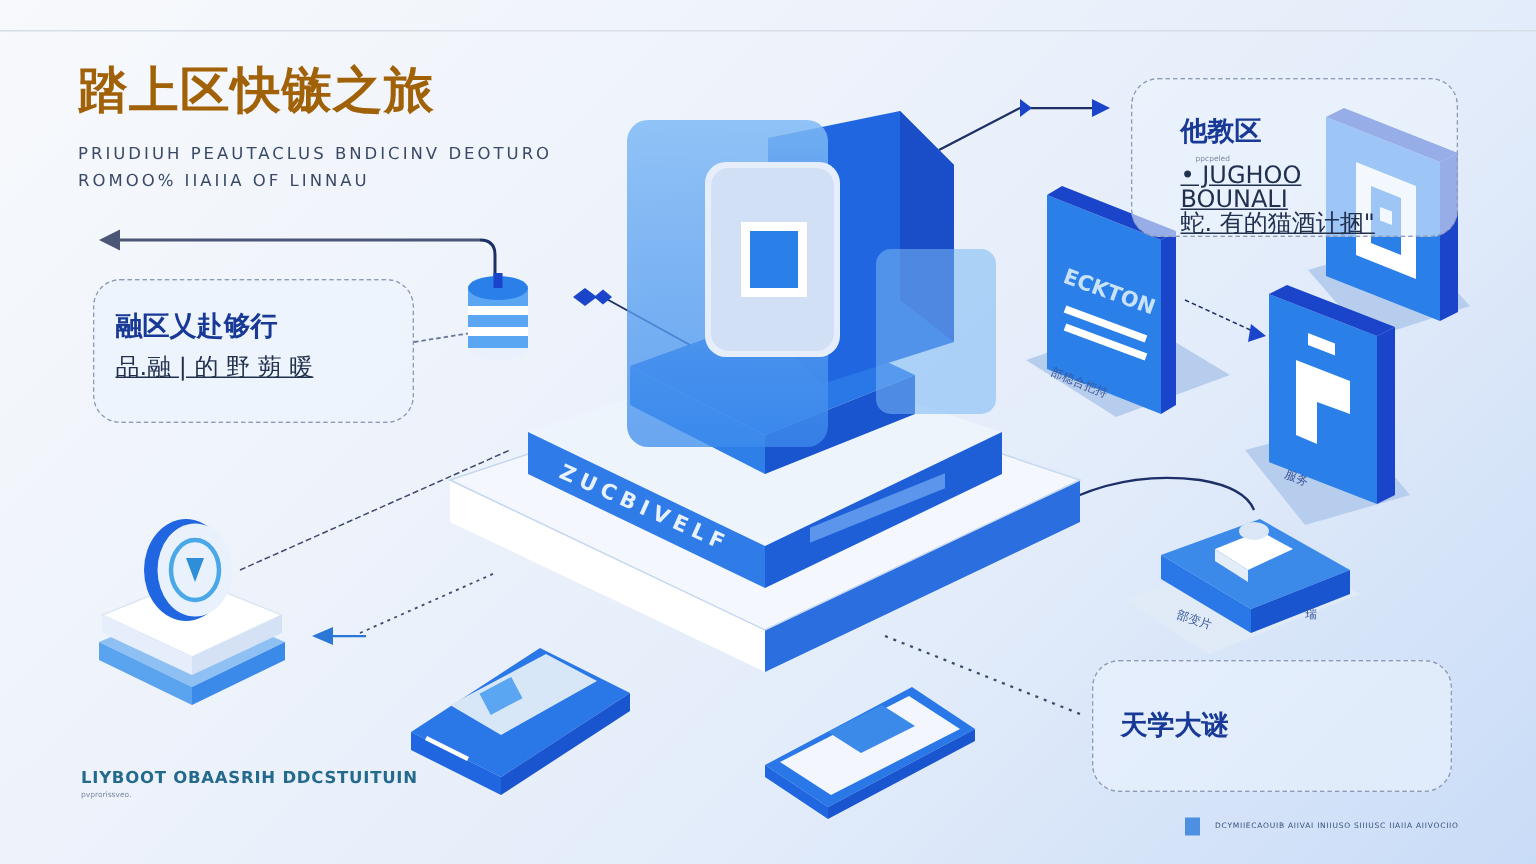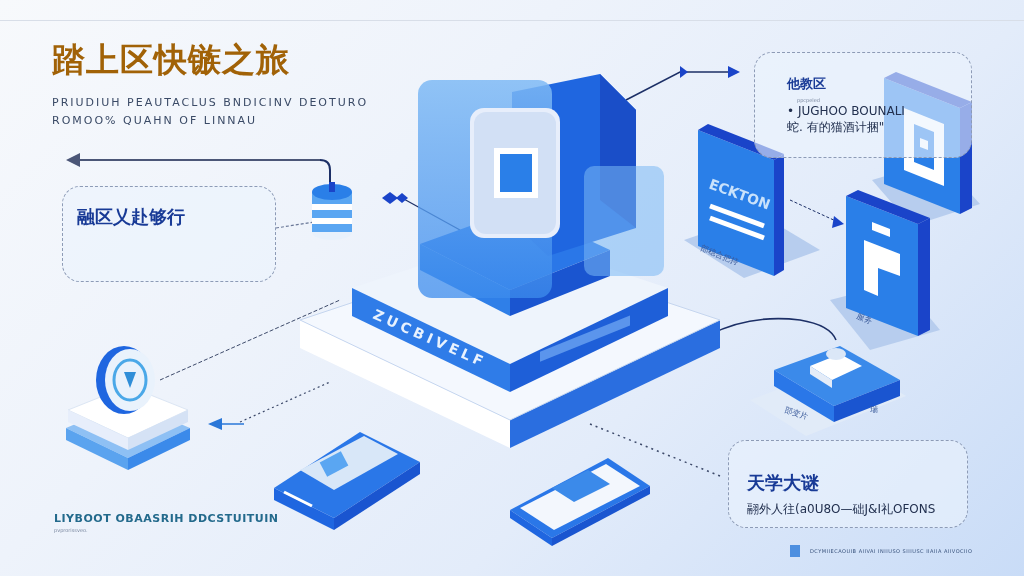--- a/index.html
+++ b/index.html
@@ -14,27 +14,27 @@
   .title { position: absolute; left: 52px; top: 38px; font-size: 33px; font-weight: bold; color: #a16207; letter-spacing: 1px; }
   .subline { position: absolute; left: 52px; font-size: 11px; color: #3a4a66; letter-spacing: 2px; text-align: right; }
   .sub1 { top: 96px; }
   .sub2 { top: 114px; }
 
   .card {
     position: absolute; border: 1.5px dashed #8d9bb6; border-radius: 18px;
     background: rgba(235, 243, 253, 0.6);
   }
   .card .h { font-weight: bold; color: #183a96; }
-  .card .t { color: #22304f; font-size: 12px; line-height: 16px; }
+  .card .t { color: #22304f; font-size: 16px; line-height: 16px; text-decoration: underline; }
 
   .card-left { left: 62px; top: 186px; width: 214px; height: 96px; padding: 18px 14px; }
   .card-left .h { font-size: 18px; margin-bottom: 8px; }
 
   .card-tr { left: 754px; top: 52px; width: 218px; height: 106px; padding: 22px 32px; }
-  .card-tr .h { font-size: 13px; margin-bottom: 4px; }
+  .card-tr .h { font-size: 18px; margin-bottom: 4px; }
   .card-tr .tiny { font-size: 5px; color: #7a88a0; margin-left: 10px; }
 
   .card-br { left: 728px; top: 440px; width: 240px; height: 88px; padding: 14px 18px; }
   .card-br .h { font-size: 18px; margin-bottom: 6px; margin-top: 16px; }
 
   .footer-left { position: absolute; left: 54px; top: 512px; font-size: 11px; font-weight: bold; color: #236a8c; letter-spacing: 0.5px; text-align: right; }
   .footer-left-sub { position: absolute; left: 54px; top: 527px; font-size: 5px; color: #7a88a0; }
   .footer-right { position: absolute; left: 790px; top: 545px; display: flex; align-items: center; gap: 10px; }
   .footer-right .sq { width: 10px; height: 12px; background: #4d8fe0; }
   .footer-right .txt { font-size: 5px; color: #36507a; letter-spacing: 0.5px; }
@@ -42,21 +42,21 @@
   svg.scene { position: absolute; left: 0; top: 0; }
   .label-iso { font-size: 8px; fill: #3a5a9a; }
 </style>
 </head>
 <body>
 
 <div class="topline"></div>
 
 <div class="title">踏上区快镞之旅</div>
 <div class="subline sub1">PRIUDIUH PEAUTACLUS BNDICINV DEOTURO</div>
-<div class="subline sub2">ROMOO% QUAHN OF LINNAU</div>
+<div class="subline sub2">ROMOO% IIAIIA OF LINNAU</div>
 
 <svg class="scene" width="1024" height="576" viewBox="0 0 1024 576">
   <defs>
     <linearGradient id="gBlue" x1="0" y1="0" x2="1" y2="1">
       <stop offset="0" stop-color="#4d9cf0"></stop>
         <stop offset="1" stop-color="#1f6fe5"></stop>
     </linearGradient>
     <linearGradient id="gGlass" x1="0" y1="0" x2="0" y2="1">
       <stop offset="0" stop-color="#7fbaf5" stop-opacity="0.85"></stop>
         <stop offset="1" stop-color="#3d8ced" stop-opacity="0.75"></stop>
@@ -191,32 +191,32 @@
     <path d="M810,366 L840,354 L862,366 L832,380 z" fill="#ffffff"></path>
     <path d="M810,366 L810,374 L832,388 L832,380 z" fill="#e4ecf8"></path>
     <ellipse cx="836" cy="354" rx="10" ry="6" fill="#dbe7f7"></ellipse>
     <text x="784" y="412" transform="rotate(18 784 412)" class="label-iso">部变片</text>
     <text x="870" y="412" class="label-iso">瑞</text>
   </g>
 </svg>
 
 <div class="card card-left">
   <div class="h">融区乂赴够行</div>
+  <div class="t">品.融 | 的 野 蒴 暖</div>
 </div>
 
 <div class="card card-tr">
   <div class="h">他教区</div>
   <div class="tiny">ppcpeled</div>
   <div class="t">• JUGHOO BOUNALI</div>
   <div class="t">蛇. 有的猫酒计捆"</div>
 </div>
 
 <div class="card card-br">
   <div class="h">天学大谜</div>
-  <div class="t">翮外人往(a0U8O—础J&amp;I礼OFONS</div>
 </div>
 
 <div class="footer-left">LIYBOOT OBAASRIH DDCSTUITUIN</div>
 <div class="footer-left-sub">pvprorissveo.</div>
 
 <div class="footer-right">
   <span class="sq"></span>
   <span class="txt">DCYMIIECAOUIB AIIVAI INIIUSO SIIIUSC IIAIIA AIIVOCIIO</span>
 </div>
 

